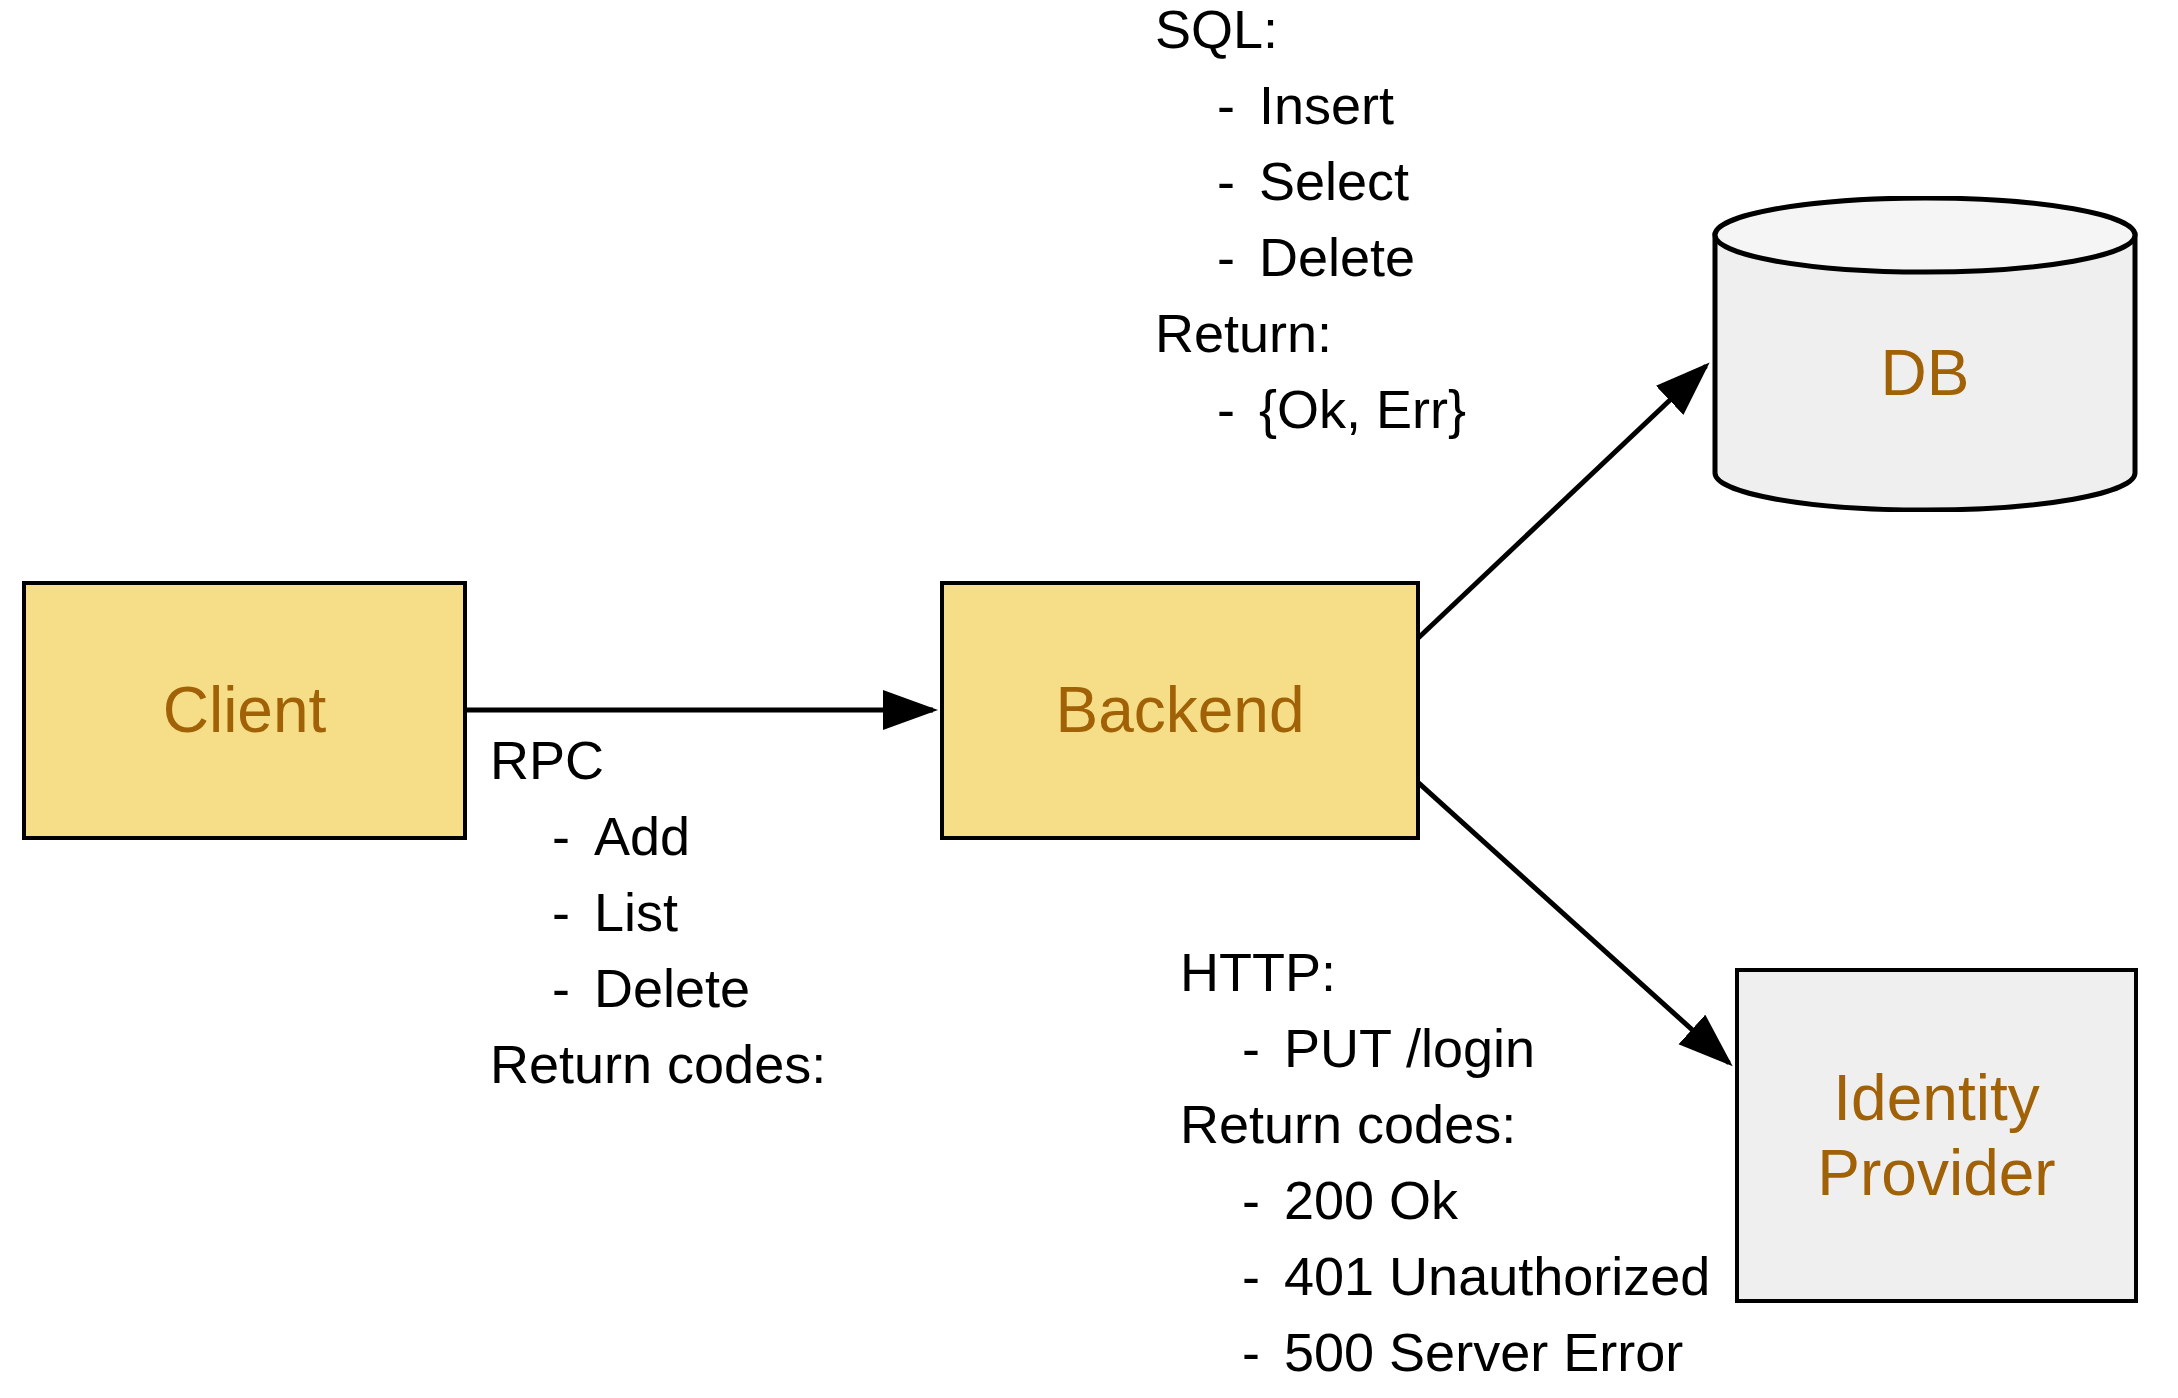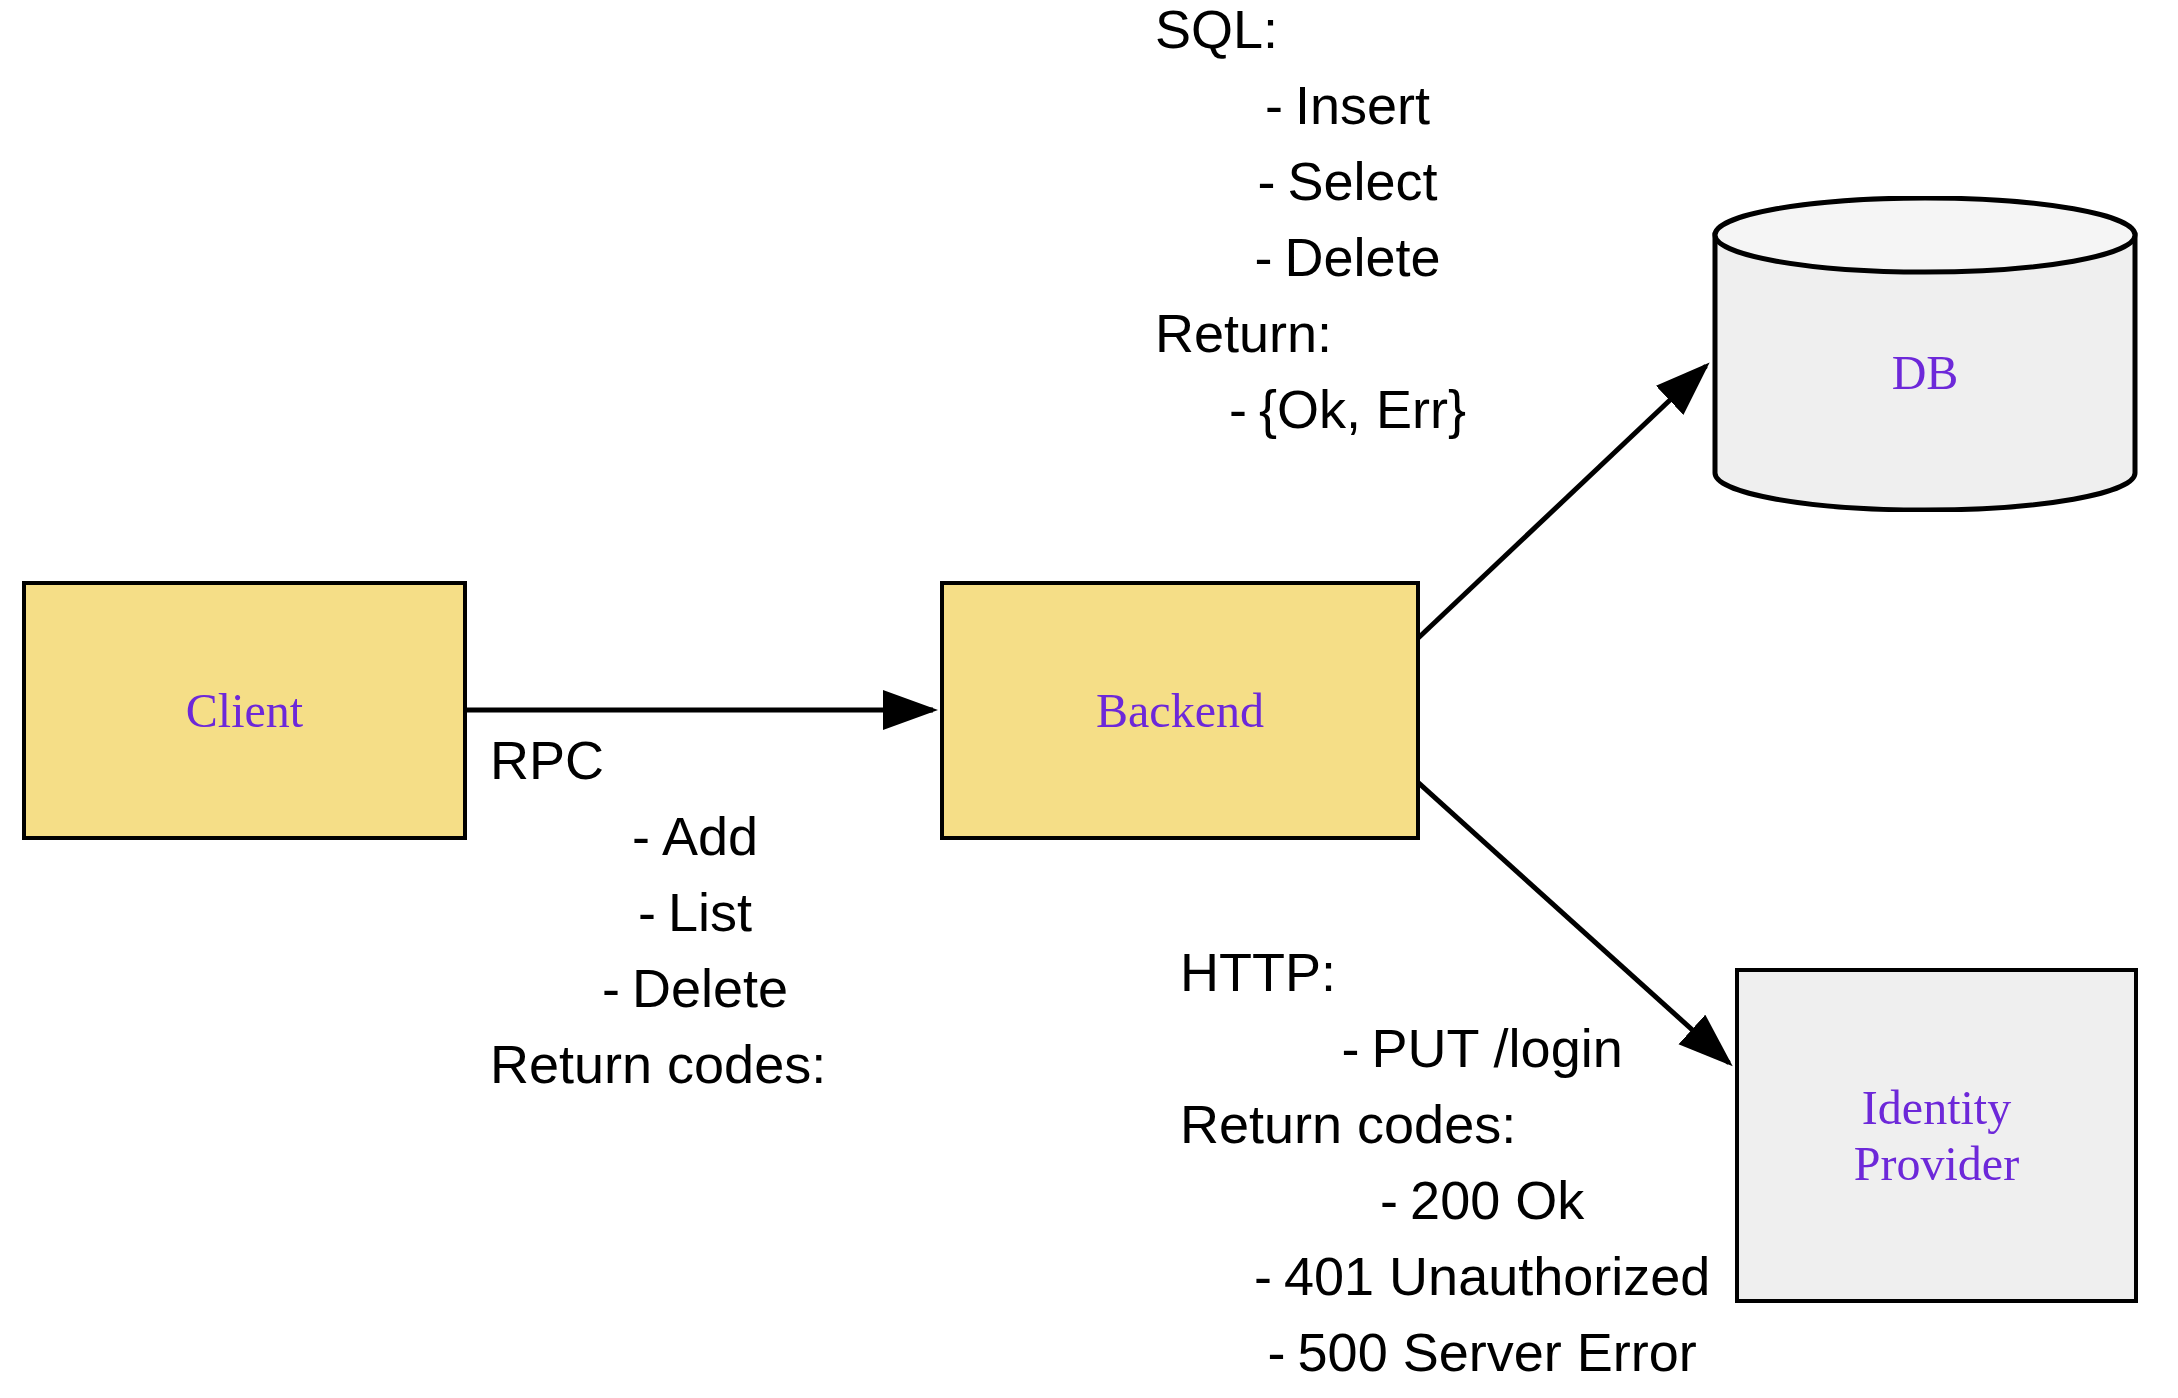--- a/index.html
+++ b/index.html
@@ -27,25 +27,24 @@
   }
 
   
   .node {
     position: absolute;
     box-sizing: border-box;
     display: flex;
     align-items: center;
     justify-content: center;
     text-align: center;
-    font-size: 48px;
+    font-size: 64px;
     line-height: 1.16;
-    color: #6d28d9;
+    color: #a16207;
     z-index: 3;
-    font-family: Liberation Serif, serif;
   }
   .node-rect {
     border: 4px solid #000000;
   }
   .node-client {
     left: 22px;  top: 581px;
     width: 445px; height: 259px;
     background: #F5DE87;
   }
   .node-backend {
@@ -80,21 +79,21 @@
   
   .annot {
     position: absolute;
     font-size: 54px;
     line-height: 76px;
     white-space: nowrap;
     color: #000;
     z-index: 2;
   }
   .annot-head { display: block; }
-  .annot-item { display: block; text-align: center; }
+  .annot-item { display: block; }
   .annot-item .bullet {
     display: inline-block;
     width: 104px;
     padding-left: 62px;
     box-sizing: border-box;
   }
   .annot-sql  { left: 1155px; top: -9px; }
   .annot-rpc  { left: 490px;  top: 722px; }
   .annot-http { left: 1180px; top: 934px; }
 </style>

